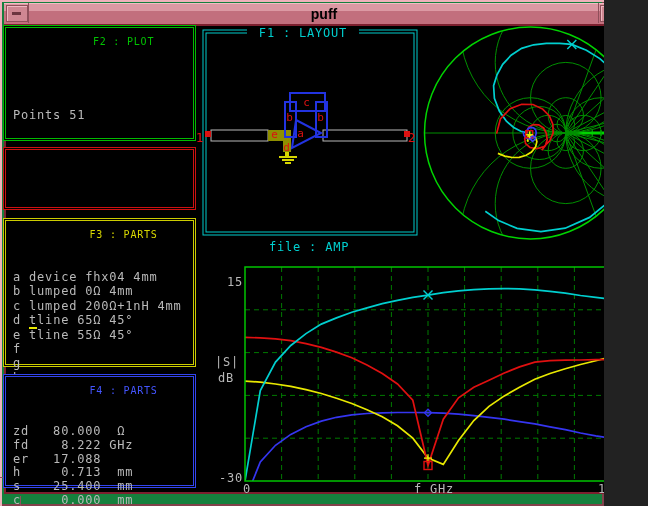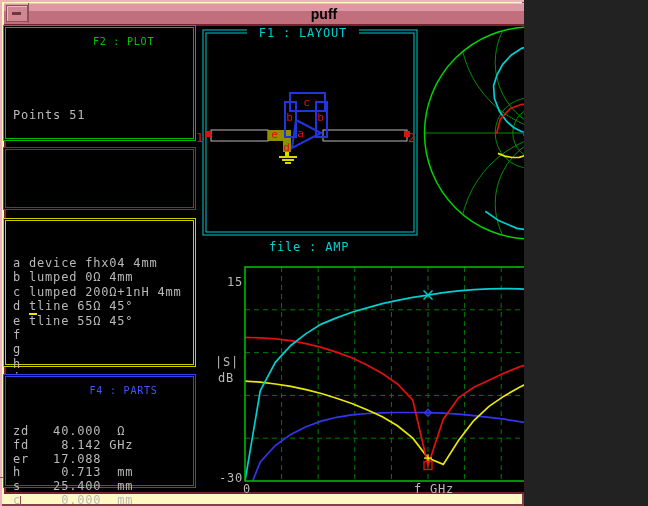--- a/index.html
+++ b/index.html
@@ -1,16 +1,16 @@
 <!DOCTYPE html>
 <html><head>
 <meta charset="utf-8">
 <style>
   html,body{margin:0;padding:0;background:#222;}
-  .window{position:relative;width:524px;height:506px;background:#fef9c3;overflow:hidden;
+  .window{position:relative;width:604px;height:506px;background:#15803d;overflow:hidden;
           box-shadow:inset 2px 2px 0 #eeb2ba, inset -2px -2px 0 #82414b;
           font-family:"DejaVu Sans Mono","Liberation Mono",monospace;}
   .titlebar{position:absolute;left:4px;top:3px;width:640px;height:20px;
             background:linear-gradient(#dc99a3 0 35%, #c26f7d 35% 100%);
             border-top:1px solid #f2bcc4;border-bottom:1px solid #8f4f5a;}
   .tb-title{position:absolute;left:0;right:0;top:2px;text-align:center;
             font-family:"Liberation Sans","DejaVu Sans",sans-serif;
             font-weight:bold;font-size:14px;color:#000;}
   .tb-btn{position:absolute;background:#cf8792;border:1px solid #8f4f5a;
           box-shadow:inset 1px 1px 0 #f0b8c0;}
@@ -73,28 +73,31 @@
   </div>
 
   <div class="panel mono" style="left:3px;top:147px;width:193px;height:63px;border:3px double #cc1111;">
     <div style="padding:9px 0 0 7px;line-height:16px;">
       <div class="row"> l:   2.916mm</div>
       <div class="row"> w:   0.649mm</div>
     </div>
   </div>
 
   <div class="panel mono" style="left:3px;top:218px;width:193px;height:149px;border:3px double #cccc00;">
+    <div class="ptitle">
+      <span class="yellowt">F3 : PARTS</span>
+    </div>
     <div id="parts-rows" style="padding:7px 0 0 7px;line-height:14.4px;"><div class="row"><span>a device fhx04 4mm</span></div><div class="row"><span>b lumped 0Ω 4mm</span></div><div class="row"><span>c lumped 200Ω+1nH 4mm</span></div><div class="row"><span>d </span><span class="cursor-ch">t</span><span>line 65Ω 45°</span></div><div class="row"><span>e tline 55Ω 45°</span></div><div class="row"><span>f</span></div><div class="row"><span>g</span></div><div class="row"><span>h</span></div><div class="row"><span>i</span></div></div>
   </div>
 
   <div class="panel mono" style="left:3px;top:374px;width:193px;height:114px;border:3px double #3344ee;">
     <div class="ptitle">
       <span class="bluet">F4 : PARTS</span>
     </div>
-    <div id="board-rows" style="padding:6px 0 0 7px;line-height:13.8px;"><div class="row">zd   40.000  Ω</div><div class="row">fd    8.142 GHz</div><div class="row">er   17.088</div><div class="row">h     0.713  mm</div><div class="row">s    25.400  mm</div><div class="row">c     0.000  mm</div></div>
+    <div id="board-rows" style="padding:6px 0 0 7px;line-height:13.8px;"><div class="row">zd   80.000  Ω</div><div class="row">fd    8.222 GHz</div><div class="row">er   17.088</div><div class="row">h     0.713  mm</div><div class="row">s    25.400  mm</div><div class="row">c     0.000  mm</div></div>
   </div>
 
   <svg id="layout-svg" style="left:195px;top:26px;" width="230" height="212" viewBox="0 0 230 212">
       <rect x="8" y="4" width="214" height="205" fill="none" stroke="#00cccc" stroke-width="1"></rect>
       <rect x="11" y="7" width="208" height="199" fill="none" stroke="#00cccc" stroke-width="1"></rect>
       <rect x="52" y="0" width="112" height="13" fill="#000"></rect>
       <text x="108" y="11" fill="#00cccc" font-size="12" text-anchor="middle">F1 : LAYOUT</text>
       <rect x="16" y="104" width="57" height="11" fill="#000" stroke="#b9b9b9" stroke-width="1"></rect>
       <rect x="128" y="104" width="84" height="11" fill="#000" stroke="#b9b9b9" stroke-width="1"></rect>
       <rect x="73" y="104" width="23" height="11" fill="#8f8f00"></rect>

